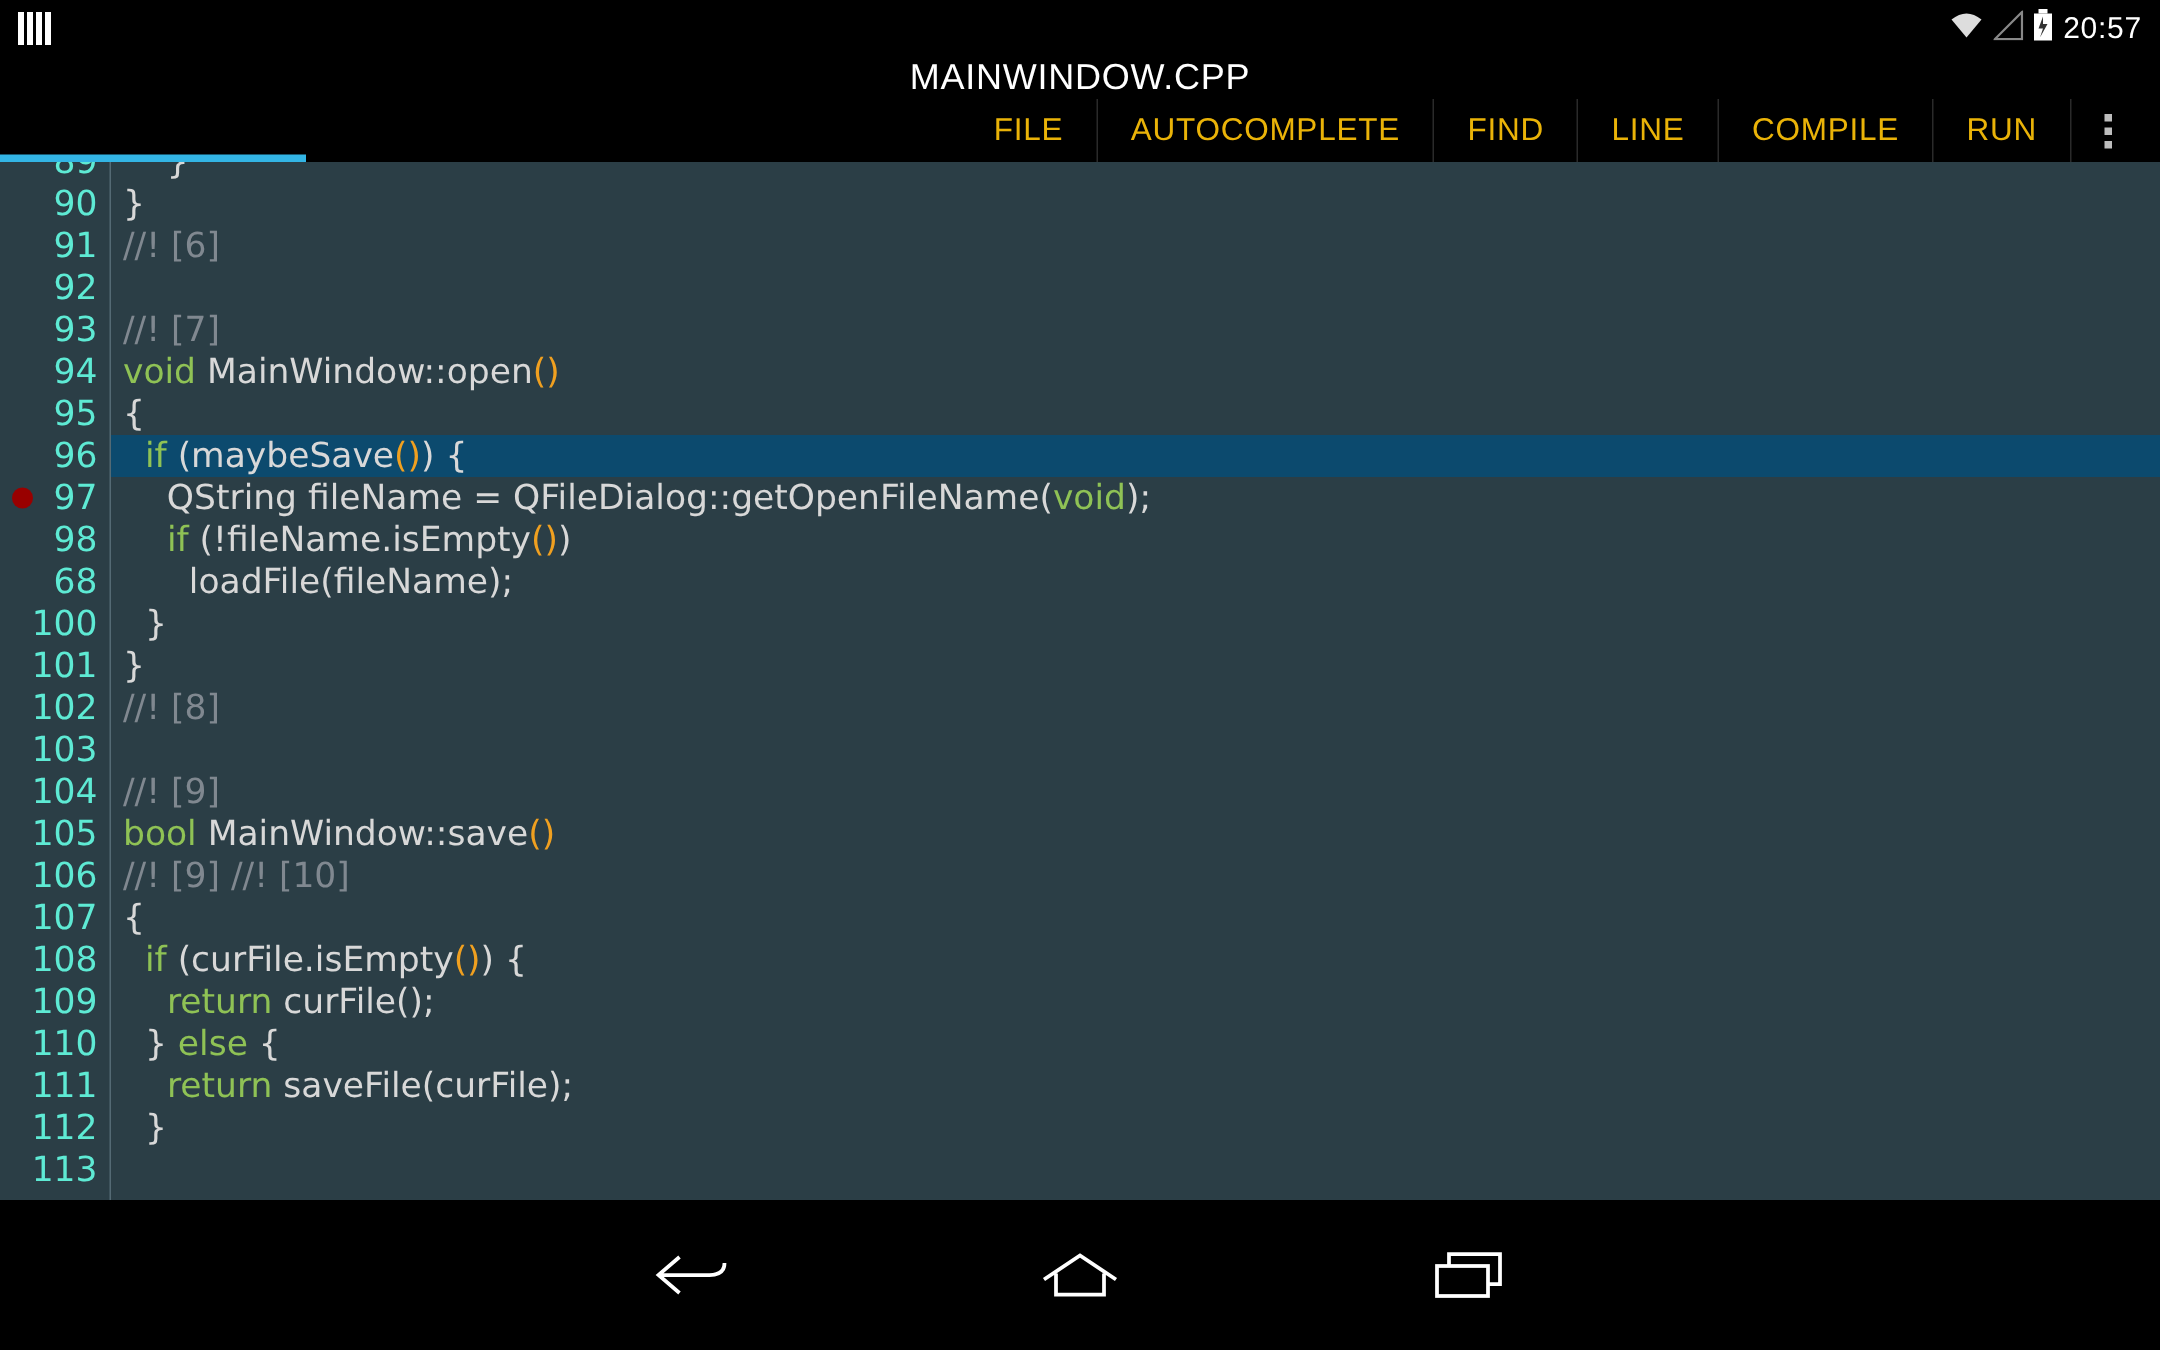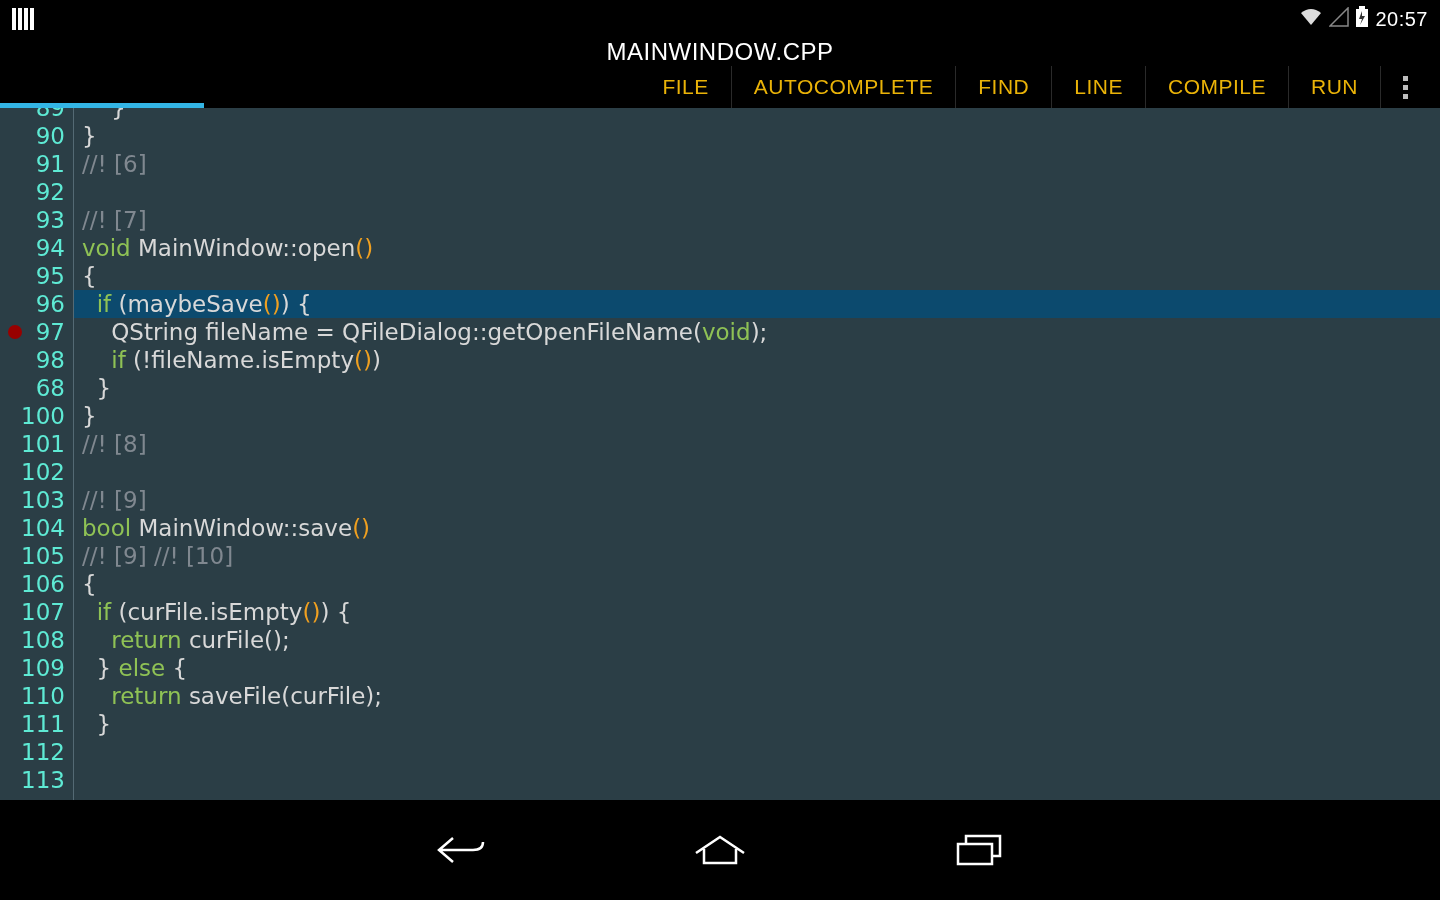--- a/index.html
+++ b/index.html
@@ -128,20 +128,21 @@
       <div class="code-line"><span>    }</span></div>
       <div class="code-line"><span>}</span></div>
       <div class="code-line"><span class="cmt">//! [6]</span></div>
       <div class="code-line"></div>
       <div class="code-line"><span class="cmt">//! [7]</span></div>
       <div class="code-line"><span class="kw">void</span><span> MainWindow::open</span><span class="paren">()</span></div>
       <div class="code-line"><span>{</span></div>
       <div class="code-line hl"><span>  </span><span class="kw">if</span><span> (maybeSave</span><span class="paren">()</span><span>) {</span></div>
       <div class="code-line"><span>    QString fileName = QFileDialog::getOpenFileName(</span><span class="kw">void</span><span>);</span></div>
       <div class="code-line"><span>    </span><span class="kw">if</span><span> (!fileName.isEmpty</span><span class="paren">()</span><span>)</span></div>
+      <div class="code-line"><span>      loadFile(fileName);</span></div>
       <div class="code-line"><span>  }</span></div>
       <div class="code-line"><span>}</span></div>
       <div class="code-line"><span class="cmt">//! [8]</span></div>
       <div class="code-line"></div>
       <div class="code-line"><span class="cmt">//! [9]</span></div>
       <div class="code-line"><span class="kw">bool</span><span> MainWindow::save</span><span class="paren">()</span></div>
       <div class="code-line"><span class="cmt">//! [9] //! [10]</span></div>
       <div class="code-line"><span>{</span></div>
       <div class="code-line"><span>  </span><span class="kw">if</span><span> (curFile.isEmpty</span><span class="paren">()</span><span>) {</span></div>
       <div class="code-line"><span>    </span><span class="kw">return</span><span> curFile();</span></div>

